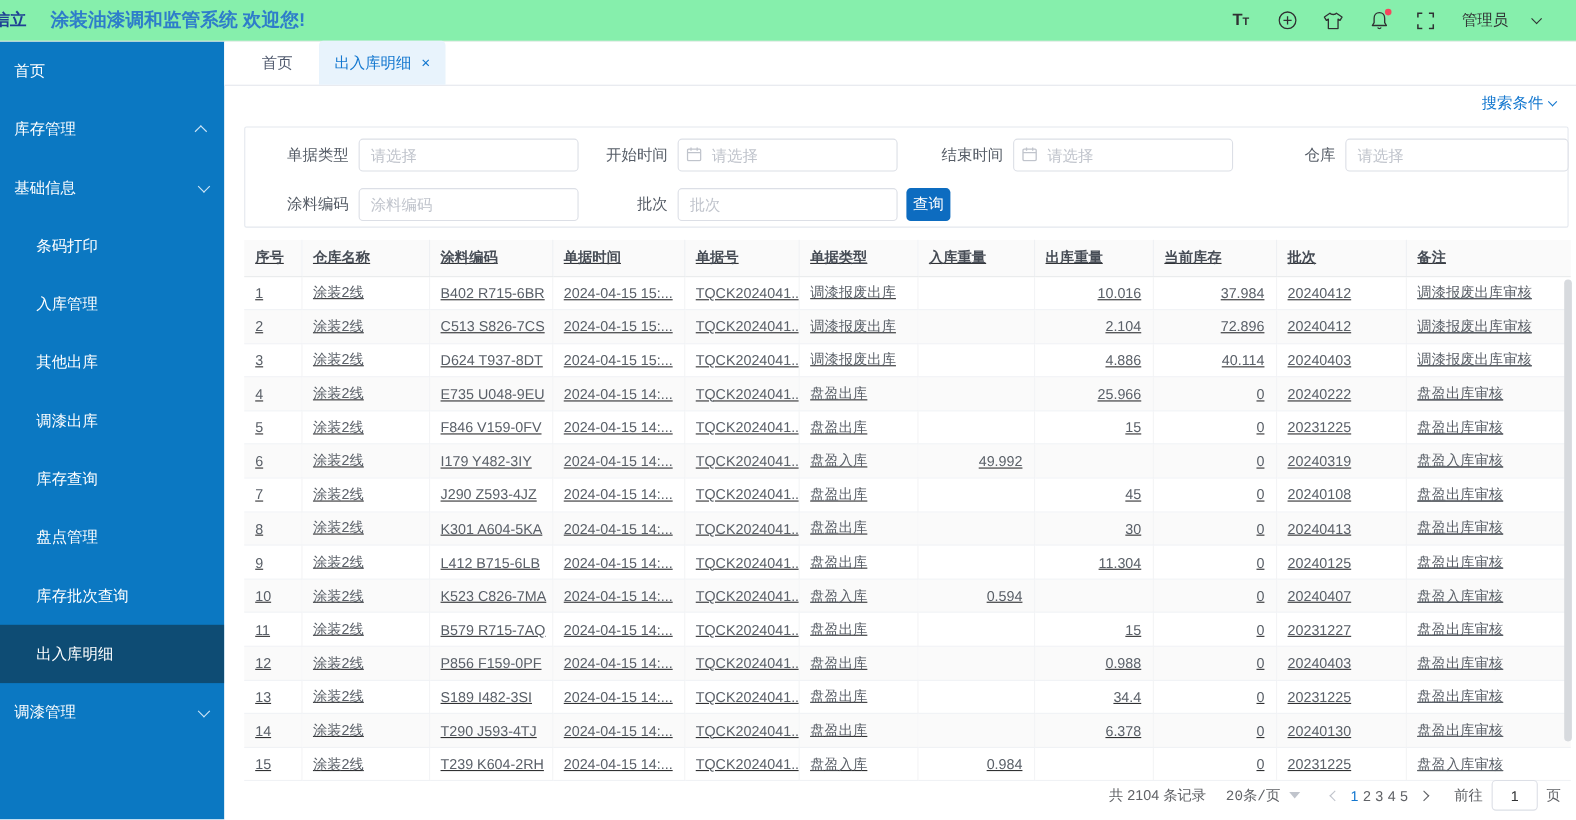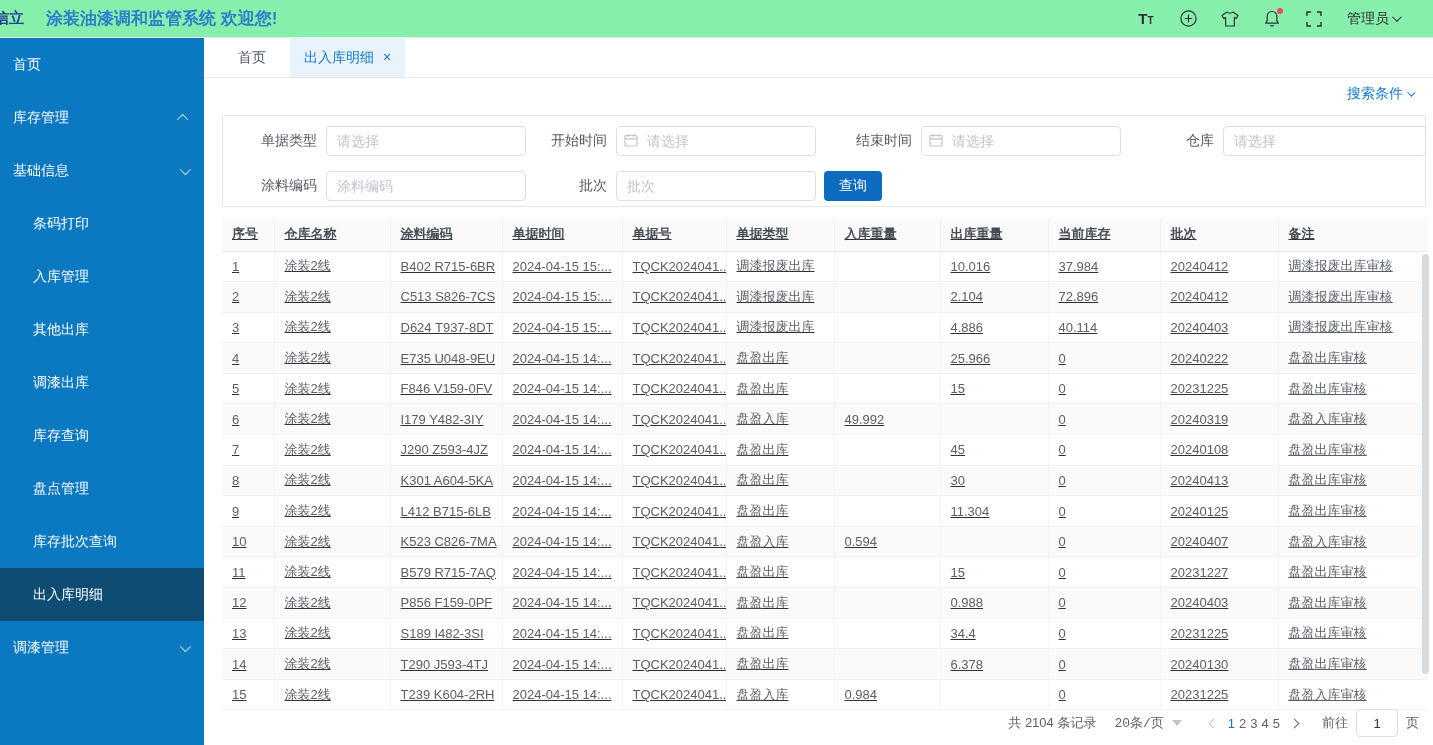--- a/index.html
+++ b/index.html
@@ -10,21 +10,21 @@
   .topbar { position:absolute; left:0; top:0; width:1433px; height:38px; background:#86efac; border-bottom:1px solid #e8e8e8; display:flex; align-items:center; }
   .logo-clip { width:40px; overflow:hidden; flex:0 0 40px; }
   .logo-text { font-weight:700; font-size:15px; color:#1e3f94; white-space:nowrap; margin-left:-6px; letter-spacing:0px; }
   .app-title { color:#2e7dca; font-size:17px; font-weight:600; margin-left:6px; white-space:nowrap; }
   .topbar-right { margin-left:auto; display:flex; align-items:center; gap:24px; padding-right:34px; }
   .tool-icon { width:18px; height:18px; display:flex; align-items:center; justify-content:center; color:#303133; position:relative; cursor:pointer; }
   .tool-icon svg { display:block; }
   .font-size-glyph { font-weight:700; font-size:15px; color:#303133; }
   .font-size-glyph small { font-size:10px; font-weight:700; }
   .badge-dot { position:absolute; top:-2px; right:-2px; width:6px; height:6px; border-radius:50%; background:#f5465d; }
-  .user-wrap { display:flex; align-items:center; gap:3px; cursor:pointer; }
+  .user-wrap { display:flex; align-items:center; gap:21px; cursor:pointer; }
   .user-name { font-size:14px; color:#303133; }
   .chev { display:inline-block; width:8px; height:8px; border-right:1.4px solid currentColor; border-bottom:1.4px solid currentColor; }
   .chev.down { transform:rotate(45deg) translateY(-2px); }
   .chev.up { transform:rotate(-135deg) translateY(-2px); }
   .user-wrap .chev { color:#303133; width:7px; height:7px; }
 
   
   .sidebar { position:absolute; left:0; top:38px; width:204px; height:707px; background:#0b78c2; overflow:hidden; }
   .side-item { height:53px; line-height:53px; color:#fff; font-size:14px; padding-left:13px; padding-right:16px; display:flex; align-items:center; cursor:pointer; }
   .side-item.sub { padding-left:33px; }
@@ -44,31 +44,31 @@
 
   .search-panel { position:absolute; left:18px; right:7px; top:77px; height:92px; border:1px solid #e4e8ee; border-radius:2px; background:#fff; }
   .fgroup { position:absolute; display:flex; align-items:center; height:30px; }
   .fgroup .flabel { width:80px; text-align:right; padding-right:9px; color:#555c66; font-size:14px; white-space:nowrap; }
   .fld { position:relative; width:200px; height:30px; }
   .fld input { width:200px; height:30px; border:1px solid #dcdfe6; border-radius:4px; padding:0 10px; font-size:14px; color:#606266; font-family:inherit; outline:none; background:#fff; }
   .fld input::placeholder { color:#c0c4cc; }
   .fld.has-icon input { padding-left:30px; }
   .fld .cal-icon { position:absolute; left:8px; top:7px; color:#c0c4cc; }
   .wide .fld, .wide .fld input { width:203px; }
-  .query-btn { position:absolute; left:601px; top:55px; width:58px; height:30px; background:#0d6cc0; color:#fff; border:none; border-radius:4px; font-size:14px; font-family:inherit; cursor:pointer; }
+  .query-btn { position:absolute; left:601px; top:55px; width:40px; height:30px; background:#0d6cc0; color:#fff; border:none; border-radius:4px; font-size:14px; font-family:inherit; cursor:pointer; }
 
   
   .table-wrap { position:absolute; left:18px; right:5px; top:180px; height:493px;text-decoration:underline; }
   table.grid { width:100%; border-collapse:collapse; table-layout:fixed; }
   table.grid th { background:#fafafa; height:33px; font-size:13px; font-weight:700; color:#42485"0"; color:#464c55; text-align:left; padding:0 10px; border-bottom:1px solid #e8eaec; border-right:1px solid #eef0f3; white-space:nowrap; overflow:hidden; }
   table.grid th:last-child { border-right:none; }
   table.grid td { height:30.6px; font-size:13px; color:#5a6068; padding:0 10px; border-bottom:1px solid #f0f2f5; border-right:1px solid #f3f4f6; white-space:nowrap; overflow:hidden; }
   table.grid td:last-child { border-right:none; }
   table.grid tr:nth-child(even) td { background:#fafafa; }
-  .al-right { text-align:left; }
+  .al-right { text-align:right; }
   td.remark-link { text-decoration:underline; cursor:pointer; }
   .v-scrollbar { position:absolute; right:-1px; top:36px; width:7px; height:420px; background:#d7dade; border-radius:4px; }
 
   
   .pager { position:absolute; right:14px; bottom:8px; height:28px; display:flex; align-items:center; color:#606266; font-size:13px; }
   .pager .total { margin-right:18px; }
   .size-select { display:flex; align-items:center; gap:8px; margin-right:20px; cursor:pointer;font-family:Liberation Mono, monospace; }
   .caret-down { width:0; height:0; border-left:5px solid transparent; border-right:5px solid transparent; border-top:6px solid #c0c4cc; }
   .pg-arrow { width:24px; text-align:center; cursor:pointer; display:flex; justify-content:center; }
   .pg-arrow .chev { width:7px; height:7px; }

